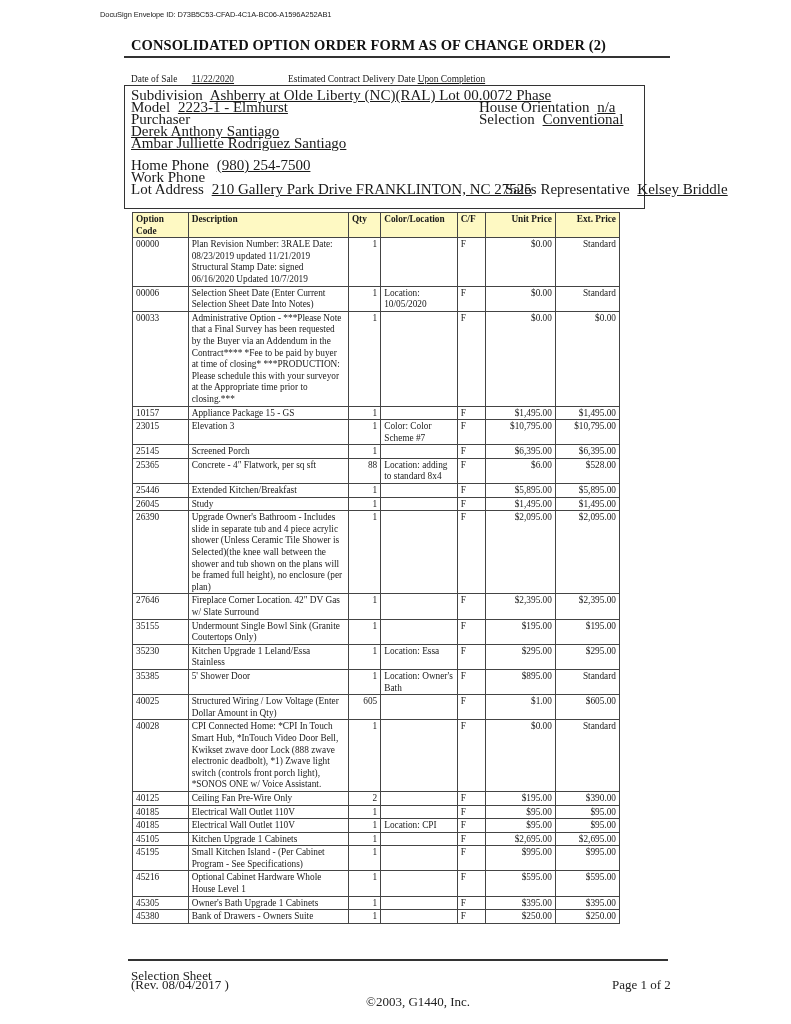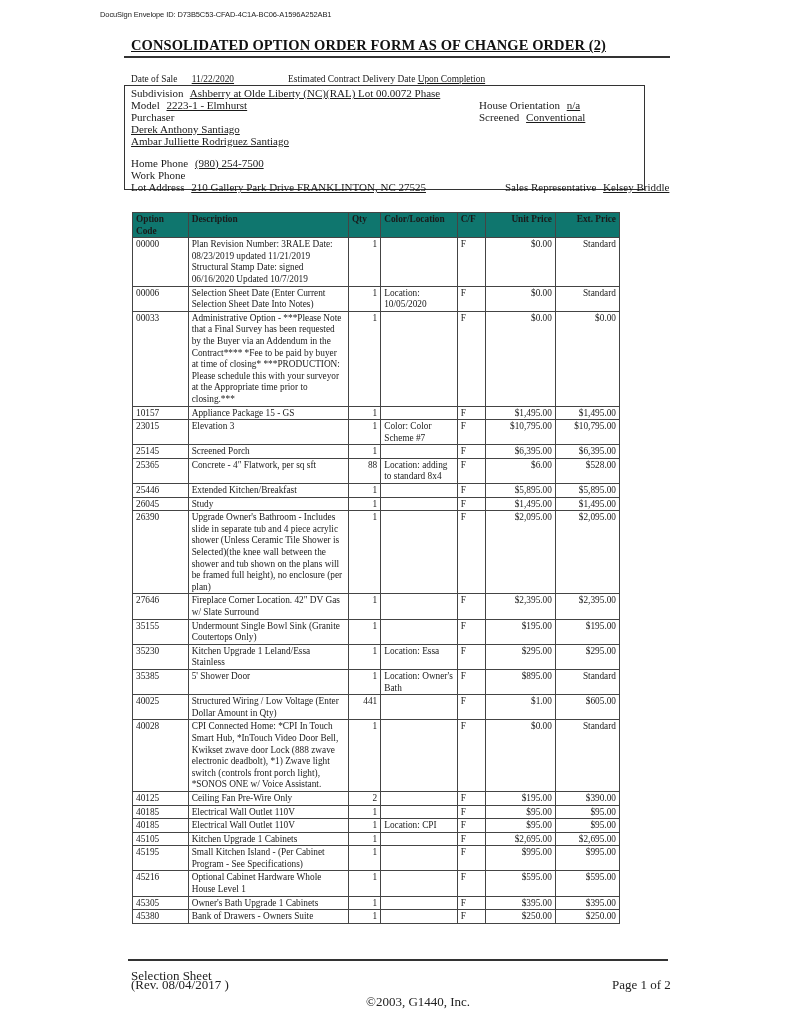--- a/index.html
+++ b/index.html
@@ -1,34 +1,34 @@
 <!DOCTYPE html>
 <html><head>
 <meta charset="utf-8">
 <style>
   html, body { margin:0; padding:0; background:#ffffff; }
   body { width:791px; height:1024px; position:relative; overflow:hidden;
          font-family:"Liberation Serif", serif; color:#1a1a1a; }
   .envelope { position:absolute; left:100px; top:10px; font-family:"Liberation Sans", sans-serif;
               font-size:7.5px; color:#222; letter-spacing:-0.1px; }
   .title { position:absolute; left:131px; top:37px; font-family:"Liberation Serif", serif;
-           font-weight:bold; font-size:14.5px; letter-spacing:0.1px; color:#111;text-decoration:underline; }
+           font-weight:bold; font-size:14.5px; letter-spacing:0.1px; color:#111; }
   .title-rule { position:absolute; left:124px; top:56px; width:546px; height:2px; background:#333; }
   .sale-line { position:absolute; left:131px; top:74px; font-size:9.4px; white-space:nowrap; }
   .sale-line .lbl { margin-right:12px; }
   .u { text-decoration:underline; }
   .est { position:absolute; left:288px; top:74px; font-size:9.4px; white-space:nowrap; }
-  .info-box { position:absolute; left:124px; top:85px; width:521px; height:105px;
-              border:1px solid #333; box-sizing:border-box; font-size:11px;font-family:Liberation Serif, serif; }
+  .info-box { position:absolute; left:124px; top:85px; width:521px; height:124px;
+              border:1px solid #333; box-sizing:border-box; font-size:15px;font-family:Liberation Serif, serif; }
   .info-box .row { position:absolute; white-space:nowrap; }
   .info-box .lbl { margin-right:4px; }
   table.opts { position:absolute; left:132px; top:212px; width:488px; border-collapse:collapse;
                font-size:9.3px; line-height:11.6px; }
   table.opts th, table.opts td { border:1px solid #444; padding:1px 3px 0 3px; vertical-align:top; }
-  table.opts th { background:#0f766e; font-weight:bold; text-align:left; }
+  table.opts th { background:#fef9c3; font-weight:bold; text-align:left; }
   table.opts th.r, table.opts td.r { text-align:right; }
   table.opts th.c, table.opts td.c { text-align:left; }
   .col-code { width:50px; }
   .col-desc { width:158px;margin-top:20px; }
   .col-qty { width:26px; }
   .col-loc { width:70px; }
   .col-cf { width:22px; }
   .col-unit { width:64px; }
   .col-ext { width:58px; }
   .footer-rule { position:absolute; left:128px; top:959px; width:540px; height:2px; background:#333; }
@@ -70,21 +70,21 @@
   <div class="row" style="left:6px; top:83px;">Work Phone</div>
   <div class="row" style="left:6px; top:95px;">
     <span class="lbl">Lot Address</span>
     <span class="u">210 Gallery Park Drive FRANKLINTON, NC 27525</span>
   </div>
   <div class="row" style="left:354px; top:13px;">
     <span class="lbl">House Orientation</span>
     <span class="u">n/a</span>
   </div>
   <div class="row" style="left:354px; top:25px;">
-    <span class="lbl">Screened</span>
+    <span class="lbl">Selection</span>
     <span class="u">Conventional</span>
   </div>
   <div class="row" style="left:348px; top:95px;margin-left:32px;">
     <span class="lbl">Sales Representative</span>
     <span class="u">Kelsey Briddle</span>
   </div>
 </div>
 
 <table class="opts">
   <thead>
@@ -221,21 +221,21 @@
         <td>5' Shower Door</td>
         <td class="r">1</td>
         <td>Location: Owner's Bath</td>
         <td class="c">F</td>
         <td class="r">$895.00</td>
         <td class="r">Standard</td>
       </tr>
       <tr>
         <td>40025</td>
         <td>Structured Wiring / Low Voltage (Enter Dollar Amount in Qty)</td>
-        <td class="r">441</td>
+        <td class="r">605</td>
         <td></td>
         <td class="c">F</td>
         <td class="r">$1.00</td>
         <td class="r">$605.00</td>
       </tr>
       <tr>
         <td>40028</td>
         <td>CPI Connected Home: *CPI In Touch Smart Hub, *InTouch Video Door Bell, Kwikset zwave door Lock (888 zwave electronic deadbolt), *1) Zwave light switch (controls front porch light), *SONOS ONE w/ Voice Assistant.</td>
         <td class="r">1</td>
         <td></td>

